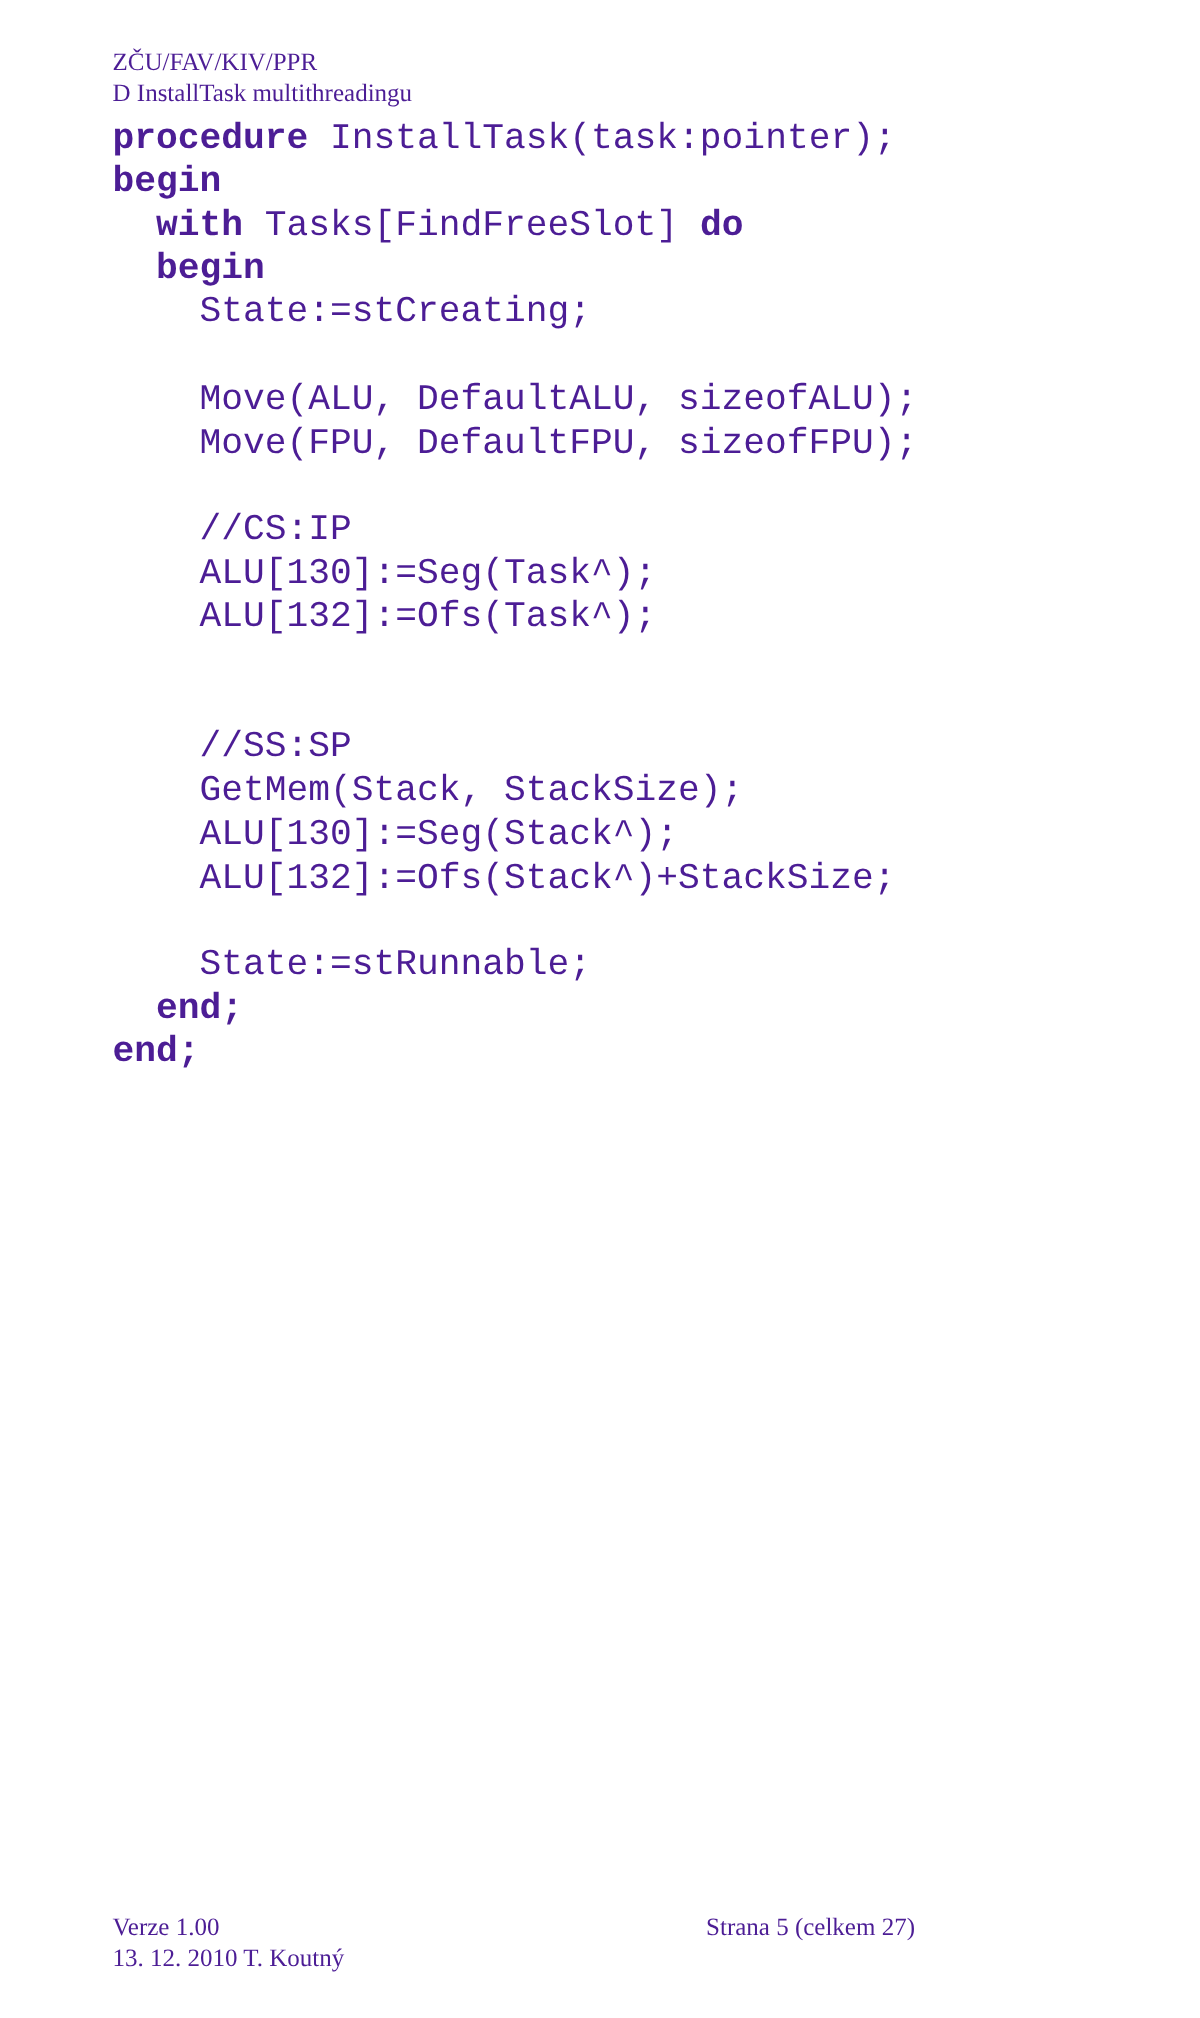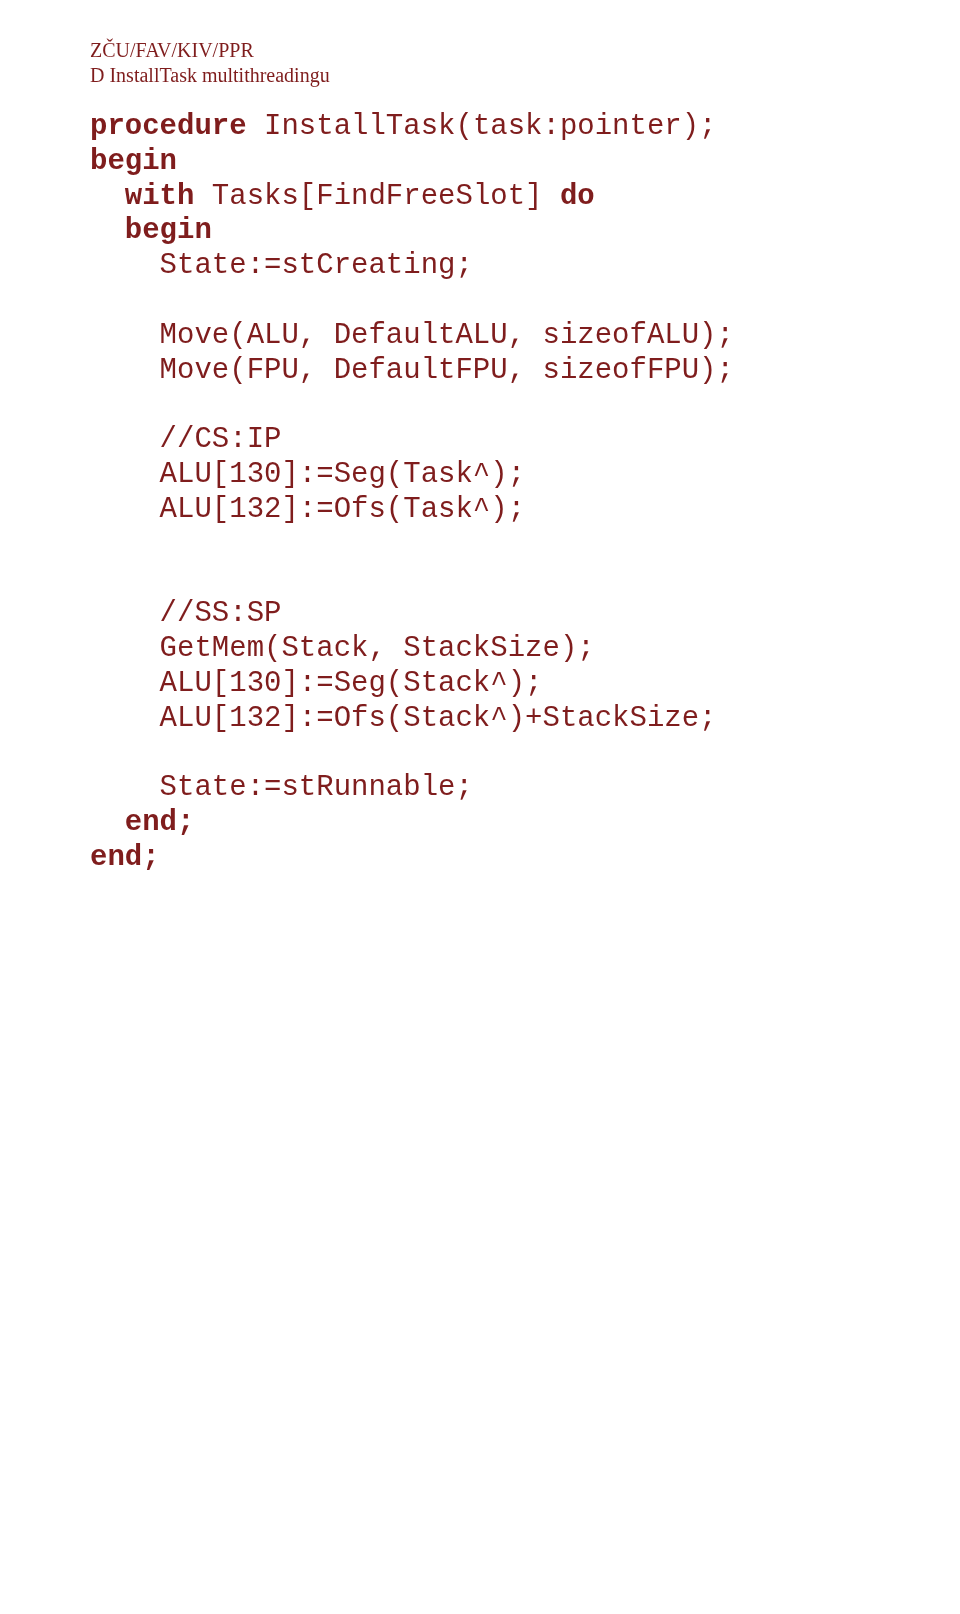--- a/index.html
+++ b/index.html
@@ -6,35 +6,35 @@
   html, body {
     margin: 0;
     padding: 0;
     background: #ffffff;
   }
   .page {
     width: 792px;
     height: 1614px;
     position: relative;
     font-family: "Times New Roman", Times, serif;
-    color: #7f1d1d;
+    color: #4c1d95;
     box-sizing: border-box;
     padding: 38px 60px 0 90px;
   }
   .header {
     font-family: "Times New Roman", Times, serif;
     font-size: 20px;
     line-height: 1.25;
   }
   .code {
     font-family: "Courier New", Courier, monospace;
     font-size: 29px;
     line-height: 1.20;
     white-space: pre;
-    margin-top: 22px;
+    margin-top: 6px;
   }
   .code .kw { font-weight: bold; }
   .footer {
     position: absolute;
     left: 90px;
     right: 60px;
     bottom: 34px;
     font-family: "Times New Roman", Times, serif;
     font-size: 20px;
     line-height: 1.25;
@@ -72,14 +72,21 @@
 <span></span>
 <span>    //SS:SP</span>
 <span>    GetMem(Stack, StackSize);</span>
 <span>    ALU[130]:=Seg(Stack^);</span>
 <span>    ALU[132]:=Ofs(Stack^)+StackSize;</span>
 <span></span>
 <span>    State:=stRunnable;</span>
 <span>  </span><span class="kw">end;</span>
 <span class="kw">end;</span></div>
 
+  <div class="footer">
+    <div class="footer-left">
+      <div>Verze 1.00</div>
+      <div>13. 12. 2010 T. Koutný</div>
+    </div>
+    <div class="footer-right">Strana 5 (celkem 27)</div>
+  </div>
 
 </div>
 
 </body></html>

